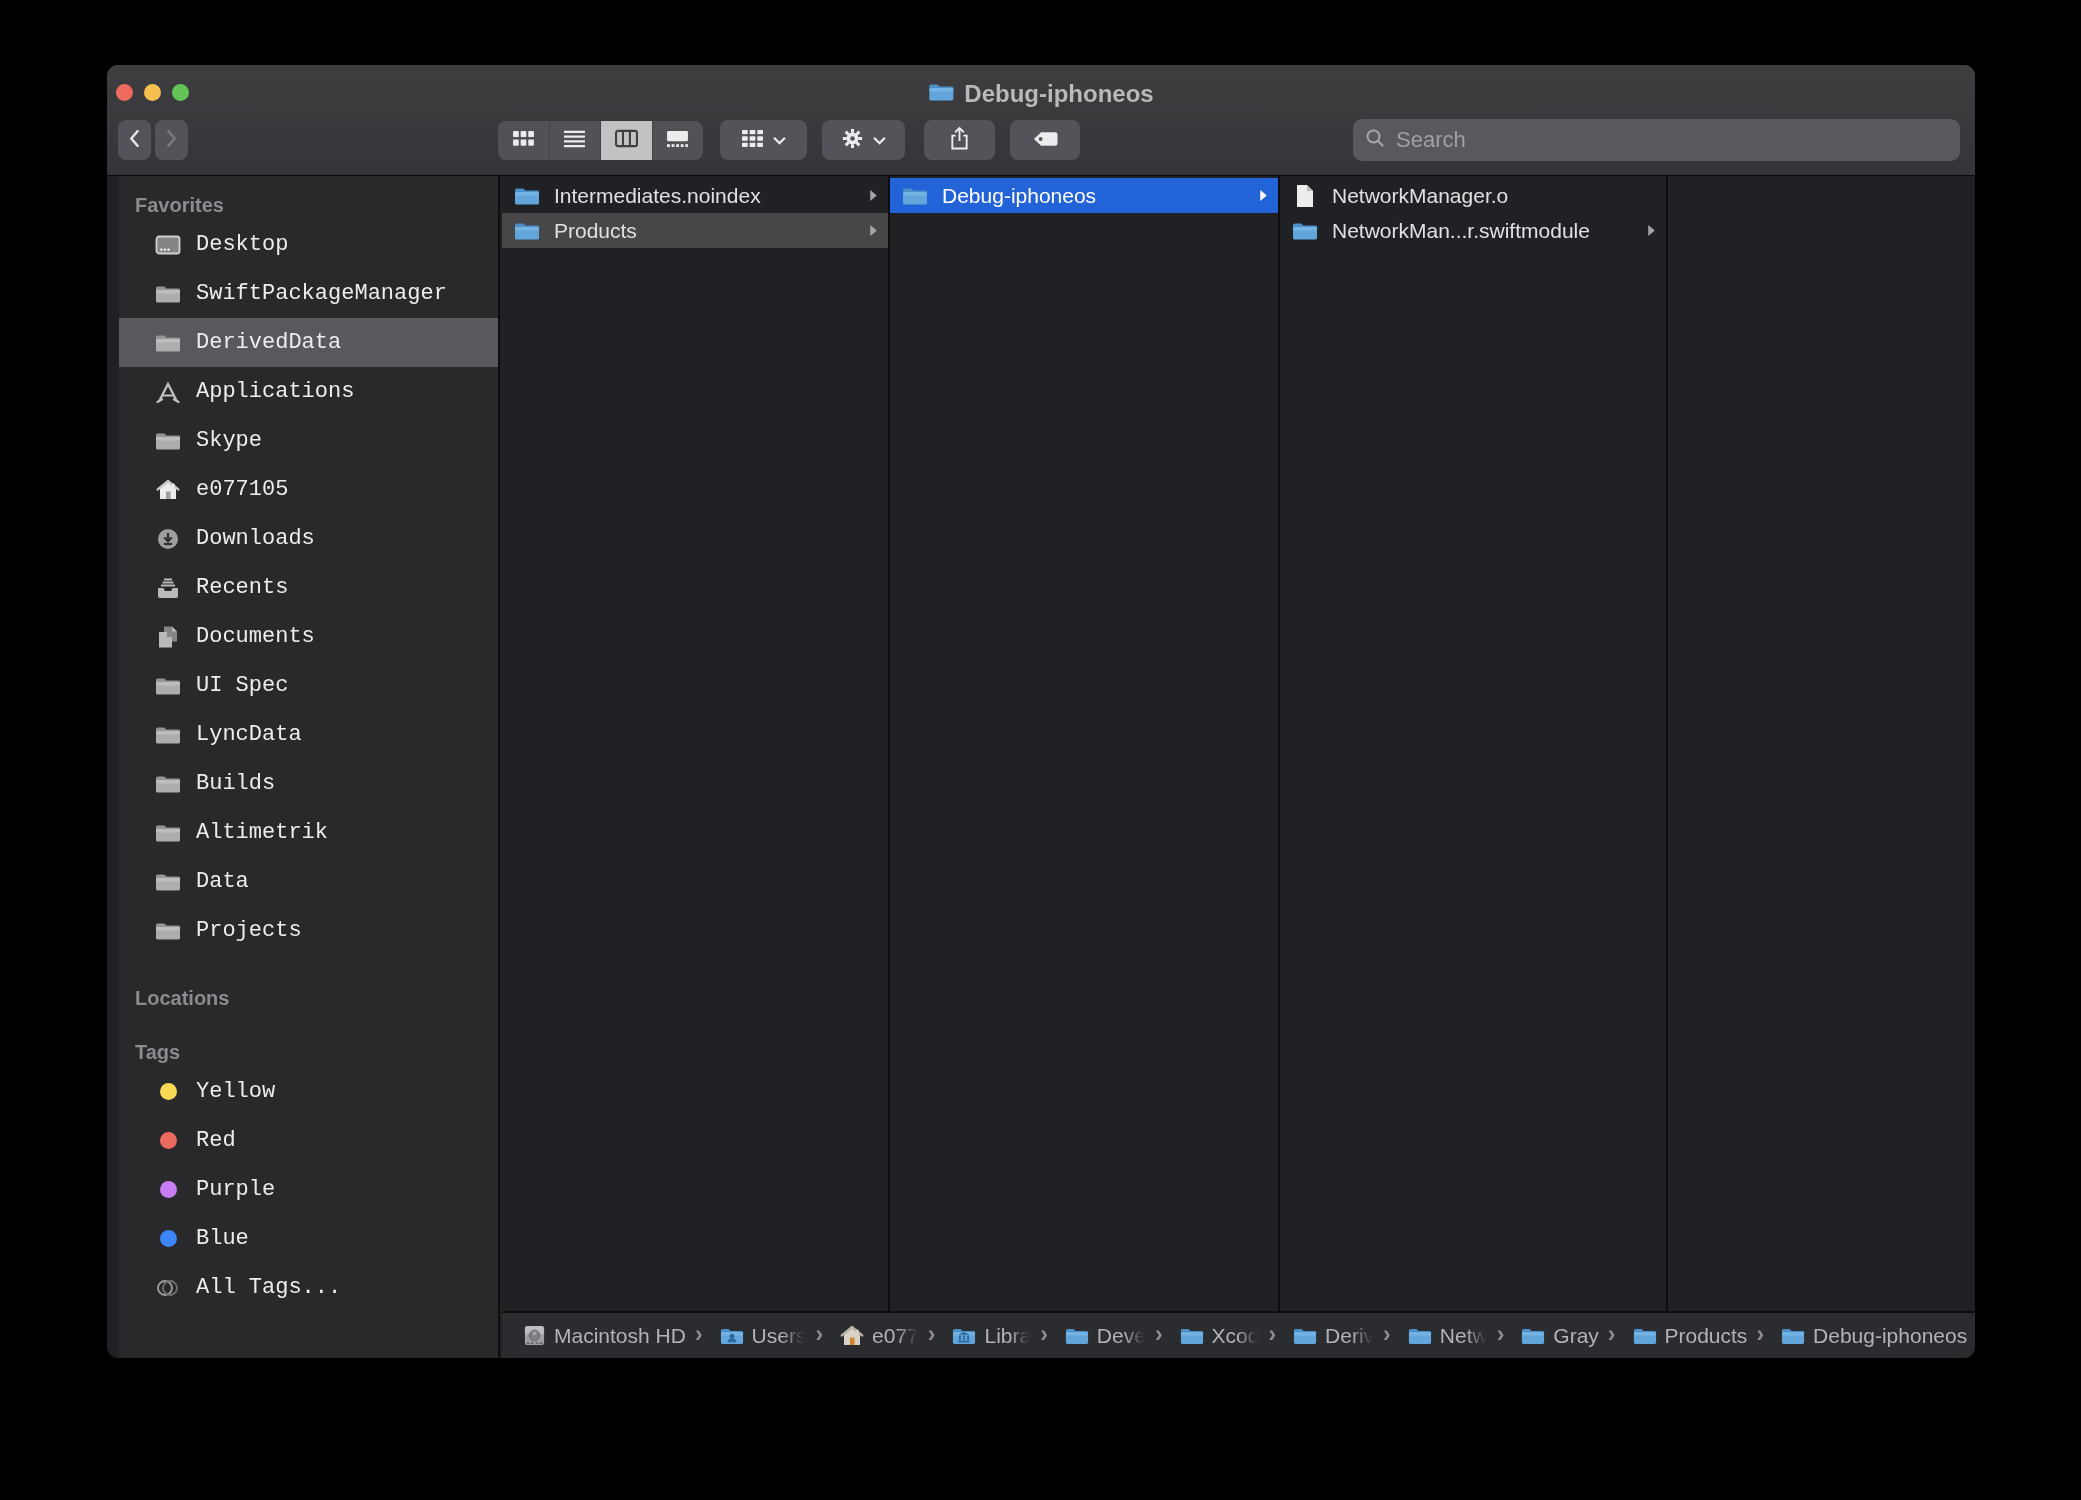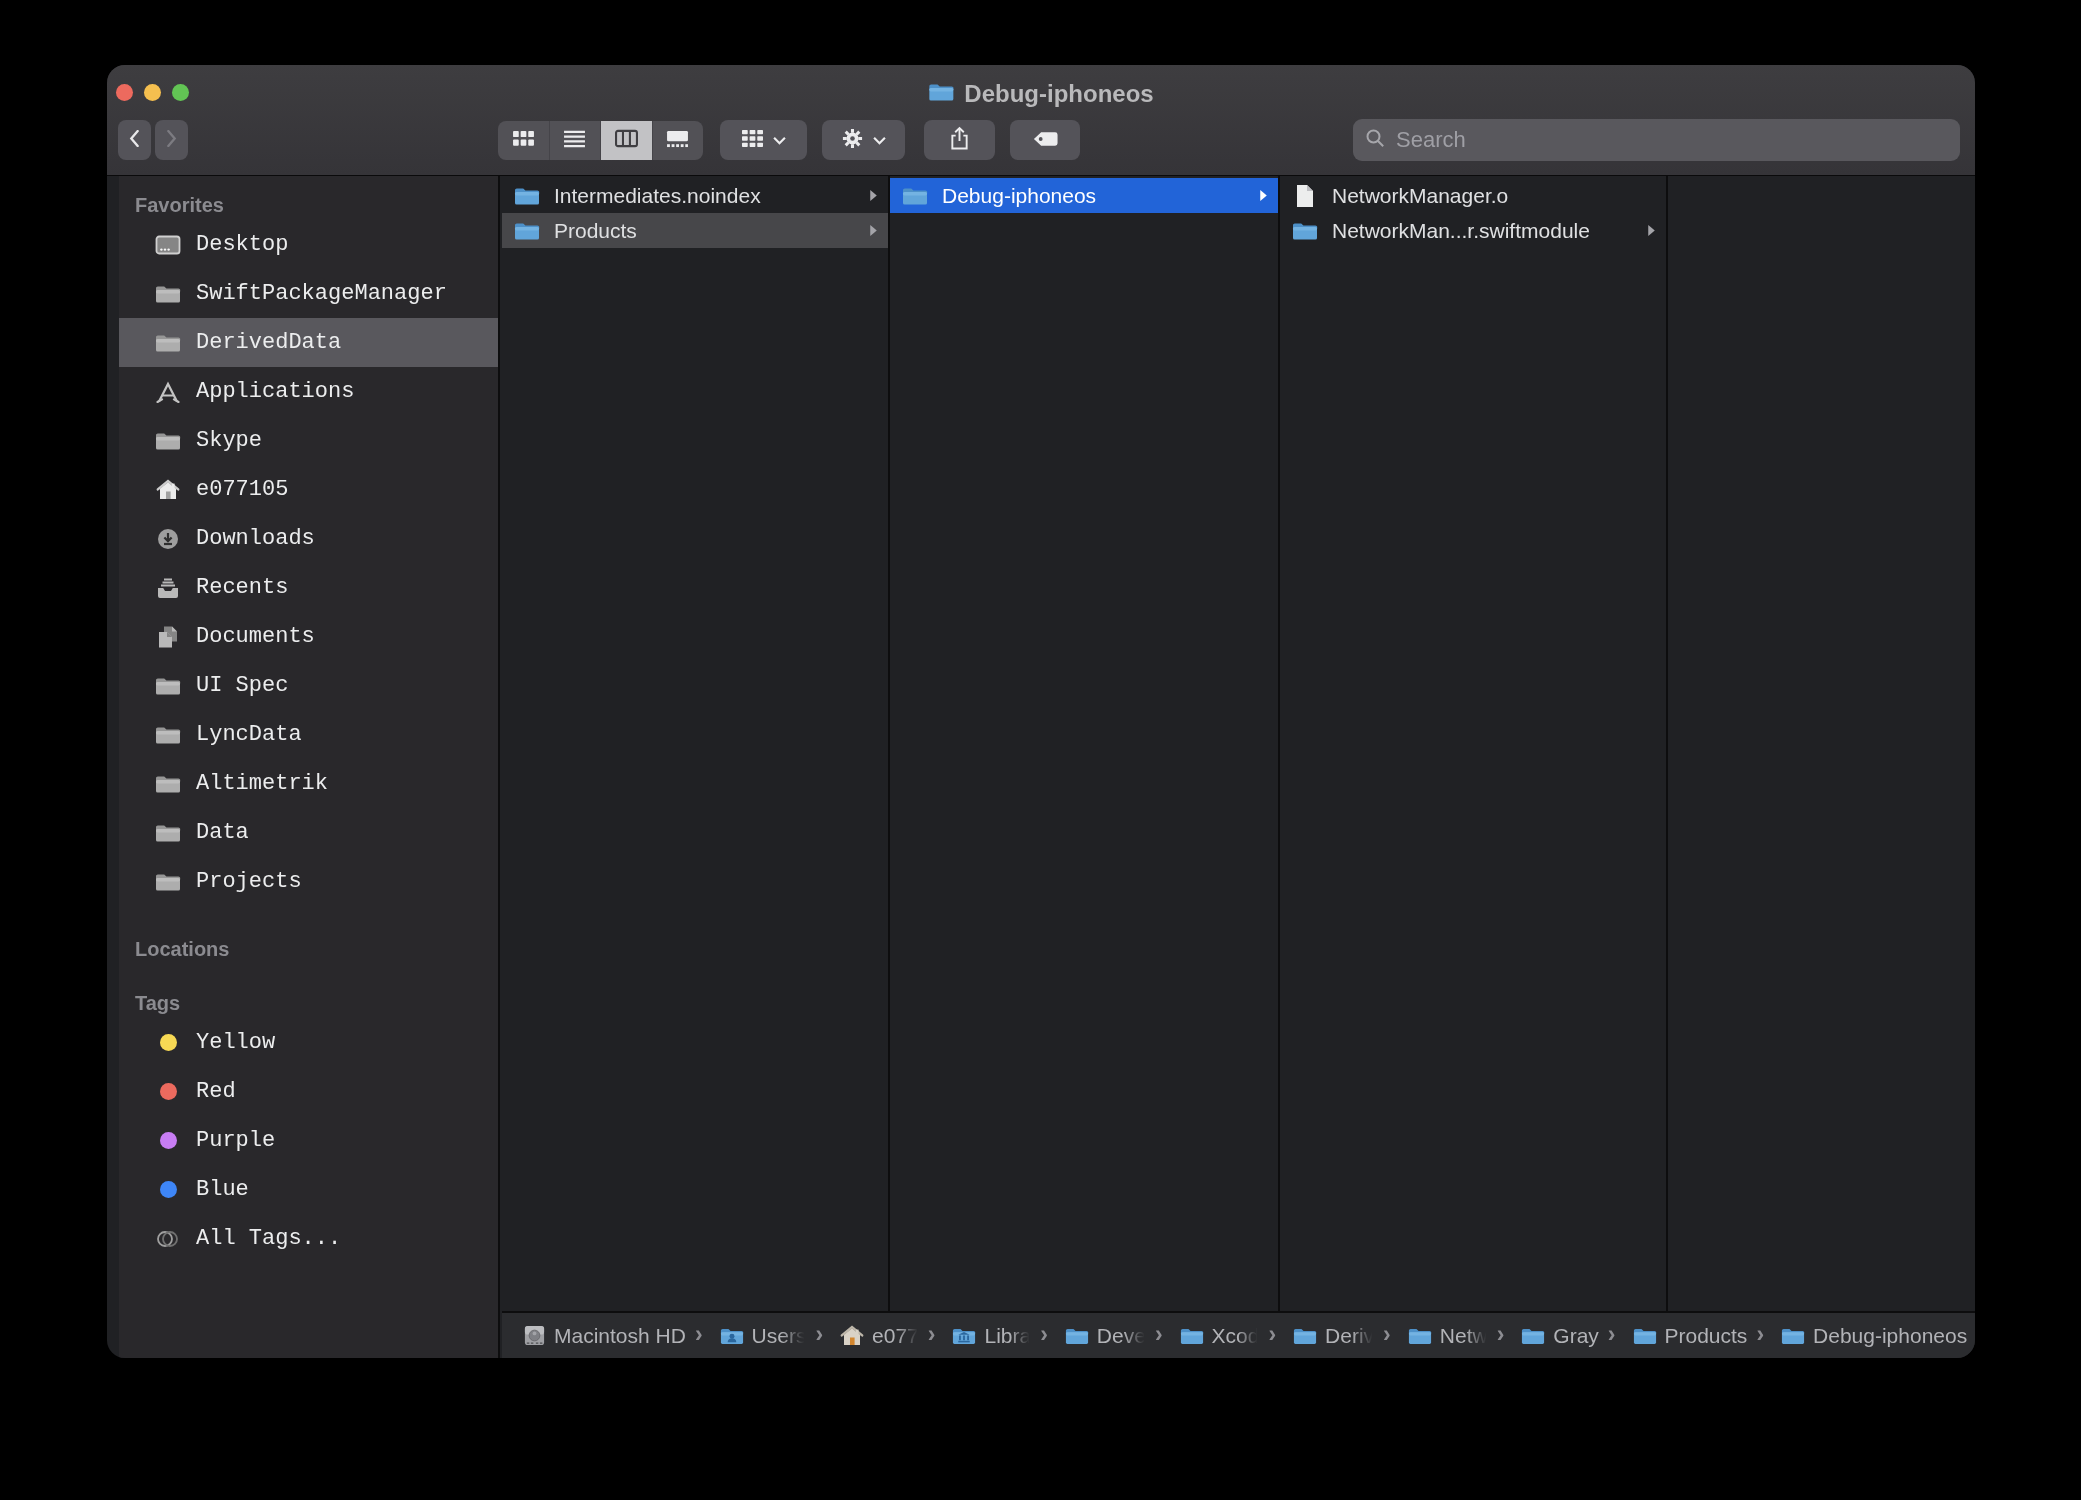--- a/index.html
+++ b/index.html
@@ -1,19 +1,19 @@
 <!DOCTYPE html>
 <html><head>
 <meta charset="utf-8">
 <style>
   html,body{margin:0;padding:0;background:#000;}
   .screen{position:relative;width:2081px;height:1500px;background:#000;overflow:hidden;
           font-family:"Liberation Sans","DejaVu Sans",sans-serif;}
   .window{position:absolute;left:107px;top:65px;width:1868px;height:1293px;
-          background:#202124;border-radius:18px;overflow:hidden;box-shadow:0 0 0 1px #000;}
+          background:#202124;border-radius:11px;overflow:hidden;box-shadow:0 0 0 1px #000;}
 
   
   .titlebar{position:absolute;top:0;left:0;right:0;height:110px;
             background:linear-gradient(#3e3d40,#353438);border-bottom:1px solid #0a0a0b;}
   .traffic{position:absolute;left:9px;top:19px;display:flex;gap:11px;}
   .tl{width:17px;height:17px;border-radius:50%;display:inline-block;}
   .tl.red{background:#ed6a5e;}.tl.yellow{background:#f5bf4f;}.tl.green{background:#62c454;}
   .title-wrap{position:absolute;top:15px;left:50%;transform:translateX(-50%);
               display:flex;align-items:center;gap:10px;}
   .title-text{font-size:24px;font-weight:700;color:#b9b9bb;}
@@ -323,20 +323,30 @@
             <span class="srow-label">LyncData</span>
           </div>
           <div class="srow">
             <span class="row-icon">
               <svg width="26" height="20" viewBox="0 0 26 20">
                 <path d="M1 4.2c0-1 .8-1.8 1.8-1.8h6.4l2.2 2.2h12c1 0 1.8.8 1.8 1.8v1H1z" fill="#4d90c8"></path>
                 <rect x="1" y="6" width="24" height="12.6" rx="1.6" fill="#61a5da"></rect>
                 <rect x="1" y="6" width="24" height="3.4" rx="1.6" fill="#74b3e2"></rect>
               </svg>
             </span>
+            <span class="srow-label">Builds</span>
+          </div>
+          <div class="srow">
+            <span class="row-icon">
+              <svg width="26" height="20" viewBox="0 0 26 20">
+                <path d="M1 4.2c0-1 .8-1.8 1.8-1.8h6.4l2.2 2.2h12c1 0 1.8.8 1.8 1.8v1H1z" fill="#4d90c8"></path>
+                <rect x="1" y="6" width="24" height="12.6" rx="1.6" fill="#61a5da"></rect>
+                <rect x="1" y="6" width="24" height="3.4" rx="1.6" fill="#74b3e2"></rect>
+              </svg>
+            </span>
             <span class="srow-label">Altimetrik</span>
           </div>
           <div class="srow">
             <span class="row-icon">
               <svg width="26" height="20" viewBox="0 0 26 20">
                 <path d="M1 4.2c0-1 .8-1.8 1.8-1.8h6.4l2.2 2.2h12c1 0 1.8.8 1.8 1.8v1H1z" fill="#4d90c8"></path>
                 <rect x="1" y="6" width="24" height="12.6" rx="1.6" fill="#61a5da"></rect>
                 <rect x="1" y="6" width="24" height="3.4" rx="1.6" fill="#74b3e2"></rect>
               </svg>
             </span>

